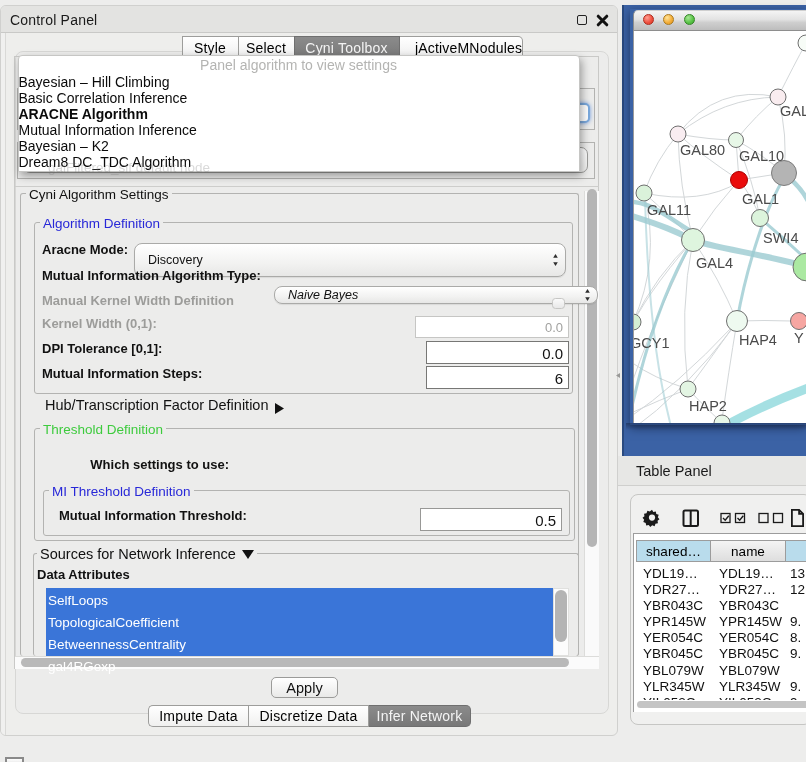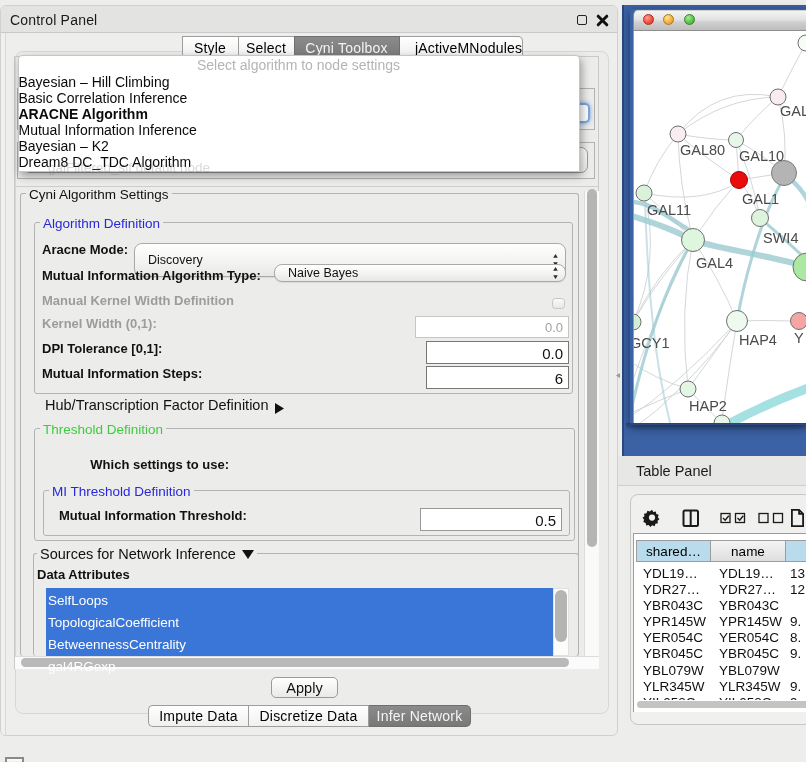--- a/index.html
+++ b/index.html
@@ -197,21 +197,21 @@
   <div class="lbl" style="position:absolute; left:41px; top:236px;">Aracne Mode:</div>
   <div class="combo" style="left:133px; top:237px; width:432px; height:34px;">
       <span class="ct">Discovery</span>
     <svg class="carr" viewBox="0 0 7 13">
         <path d="M3.5,0.5 L5.8,4.2 H1.2 Z" fill="#2e2e2e"></path>
         <path d="M3.5,12.5 L5.8,8.8 H1.2 Z" fill="#2e2e2e"></path>
       </svg>
     </div>
 
   <div class="lbl" style="position:absolute; left:41px; top:262px;">Mutual Information Algorithm Type:</div>
-  <div class="combo" style="left:273px; top:258px; width:292px; height:18px;">
+  <div class="combo" style="left:273px; top:280px; width:324px; height:18px;font-style:italic;">
       <span class="ct">Naive Bayes</span>
     <svg class="carr" viewBox="0 0 7 13">
         <path d="M3.5,0.5 L5.8,4.2 H1.2 Z" fill="#2e2e2e"></path>
         <path d="M3.5,12.5 L5.8,8.8 H1.2 Z" fill="#2e2e2e"></path>
       </svg>
     </div>
 
   <div class="lbl" style="position:absolute; left:41px; top:287px; color:#9c9c9a;">Manual Kernel Width Definition</div>
   <div class="abs" style="left:551px; top:292px; width:13px; height:11px; border-radius:3.5px; background:linear-gradient(#fafafa,#e8e8e8); border:1px solid #c6c6c4;"></div>
 
@@ -265,21 +265,21 @@
   <div class="abs" style="left:147px; top:699px; height:22px; display:flex; font-size:14px; letter-spacing:0.2px;">
     <div style="width:100px; background:linear-gradient(#ffffff,#f0f0ef); border:1px solid #9d9d9b; border-right:none; border-radius:5px 0 0 5px; display:flex; align-items:center; justify-content:center;">Impute Data</div>
     <div style="width:121px; background:linear-gradient(#ffffff,#f0f0ef); border:1px solid #9d9d9b; display:flex; align-items:center; justify-content:center;">Discretize Data</div>
     <div style="width:102px; background:linear-gradient(#8b8b8b,#787878); border:1px solid #6f6f6f; border-left:none; border-radius:0 5px 5px 0; color:#f4f4f4; display:flex; align-items:center; justify-content:center;">Infer Network</div>
   </div>
 </div>
 
 <div class="abs" style="left:48px; top:160px; font-size:13.5px; color:rgba(110,110,110,0.26); z-index:60; white-space:nowrap;">galFiltered_sif default node</div>
 
 <div class="abs" style="left:17.5px; top:55px; width:562px; height:117px; background:#ffffff; border:1px solid #c6c6c4; border-radius:4px 4px 0 0; box-shadow:2px 4px 9px rgba(0,0,0,0.35); z-index:50;">
-  <div style="text-align:center; font-size:14px; color:#b4b4b2; height:18px; line-height:18px;">Select algorithm to node settings</div>
+  <div style="text-align:center; font-size:14px; color:#b4b4b2; height:18px; line-height:18px;">Panel algorithm to view settings</div>
   <div style="font-size:14px; color:#0a0a0a; line-height:16px; padding-left:0px;">
     Bayesian – Hill Climbing<br>
     Basic Correlation Inference<br>
     <b>ARACNE Algorithm</b><br>
     Mutual Information Inference<br>
     Bayesian – K2<br>
     Dream8 DC_TDC Algorithm
   </div>
 </div>
 

